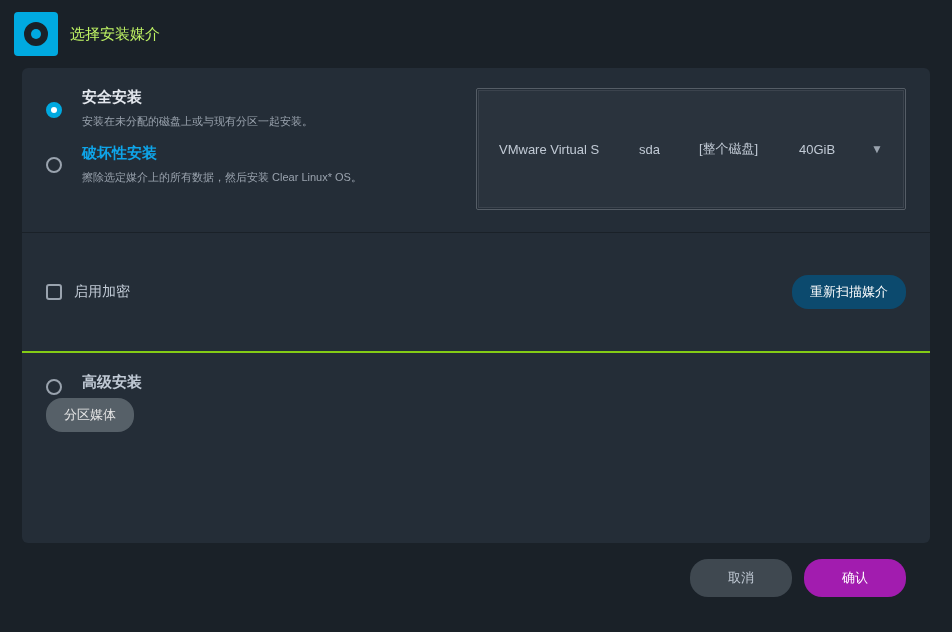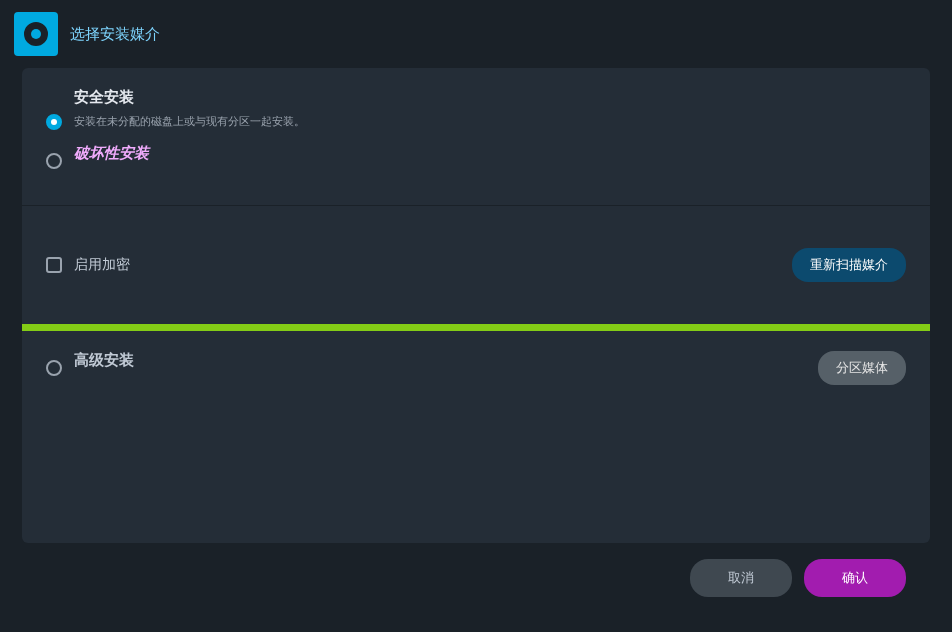--- a/index.html
+++ b/index.html
@@ -44,21 +44,21 @@
       position: absolute;
       top: 50%;
       left: 50%;
       transform: translate(-50%, -50%);
       width: 10px;
       height: 10px;
       background: #00a9e0;
       border-radius: 50%;
     }
     .header-title {
-      color: #7dd3fc;
+      color: #bef264;
       font-size: 15px;
       font-weight: 400;
     }
     .content-wrapper {
       padding: 0 22px;
     }
     .main-panel {
       background: #242d37;
       border-radius: 6px;
       min-height: 475px;
@@ -67,22 +67,22 @@
       display: flex;
       gap: 30px;
       border-bottom: 1px solid #1a2128;
       padding: 20px 24px 22px 24px;
     }
     .options-col {
       flex: 0 0 400px;
     }
     .radio-option {
       display: flex;
-      align-items: flex-end;
-      gap: 12px;
+      align-items: center;
+      gap: 20px;
       margin-bottom: 14px;
     }
     .radio-outer {
       width: 16px;
       height: 16px;
       border: 2px solid #9aa3ae;
       border-radius: 50%;
       flex-shrink: 0;
       margin-top: 2px;
       display: flex;
@@ -105,22 +105,21 @@
     }
     .radio-title {
       font-size: 15px;
       font-weight: 600;
       margin-bottom: 6px;
     }
     .radio-title.selected {
       color: #e5e9ef;
     }
     .radio-title.warning {
-      color: #f0abfc;
-      font-style: italic;
+      color: #0ea5e9;
     }
     .radio-desc {
       font-size: 11px;
       color: #9aa3ae;
       line-height: 1.5;
     }
     .disk-selector {
       flex: 1;
       border: 1px solid #555d66;
       border-radius: 2px;
@@ -152,21 +151,21 @@
     }
     .chevron {
       color: #9aa3ae;
       font-size: 12px;
     }
     .section-middle {
       display: flex;
       align-items: center;
       justify-content: space-between;
       padding: 42px 24px;
-      border-bottom: 7px solid #84cc16;
+      border-bottom: 2px solid #84cc16;
     }
     .checkbox-row {
       display: flex;
       align-items: center;
       gap: 12px;
     }
     .checkbox {
       width: 16px;
       height: 16px;
       border: 2px solid #9aa3ae;
@@ -196,20 +195,21 @@
     }
     .btn-gray {
       background: #3f4850;
       color: #c1cad5;
     }
     .section-advanced {
       display: flex;
       align-items: flex-start;
       justify-content: space-between;
       padding: 20px 24px;
+      flex-direction: column;
     }
     .footer {
       display: flex;
       justify-content: flex-end;
       gap: 12px;
       padding: 16px 24px;
     }
     .btn-footer {
       border: none;
       border-radius: 18px;
@@ -241,21 +241,31 @@
           </div>
           <div class="radio-content">
             <div class="radio-title selected">安全安装</div>
             <div class="radio-desc">安装在未分配的磁盘上或与现有分区一起安装。</div>
           </div>
         </div>
         <div class="radio-option">
           <div class="radio-outer"></div>
           <div class="radio-content">
             <div class="radio-title warning">破坏性安装</div>
+            <div class="radio-desc">擦除选定媒介上的所有数据，然后安装 Clear Linux* OS。</div>
           </div>
+        </div>
+      </div>
+      <div class="disk-selector">
+        <div class="disk-row">
+          <span class="disk-name">VMware Virtual S</span>
+          <span class="disk-dev">sda</span>
+          <span class="disk-scope">[整个磁盘]</span>
+          <span class="disk-size">40GiB</span>
+          <span class="chevron">▼</span>
         </div>
       </div>
     </div>
 
     <div class="section-middle">
       <div class="checkbox-row">
         <div class="checkbox"></div>
         <span class="checkbox-label">启用加密</span>
       </div>
       <button class="btn btn-primary">重新扫描媒介</button>

